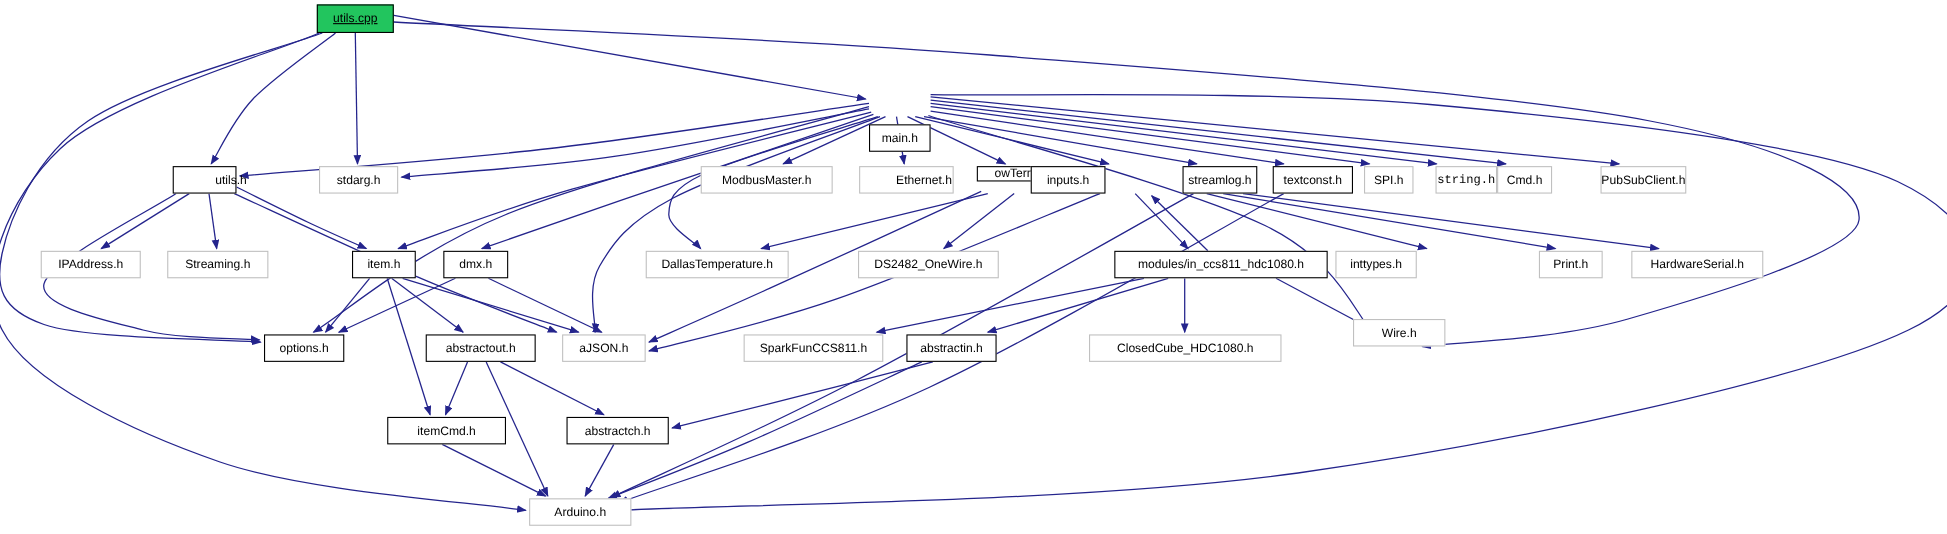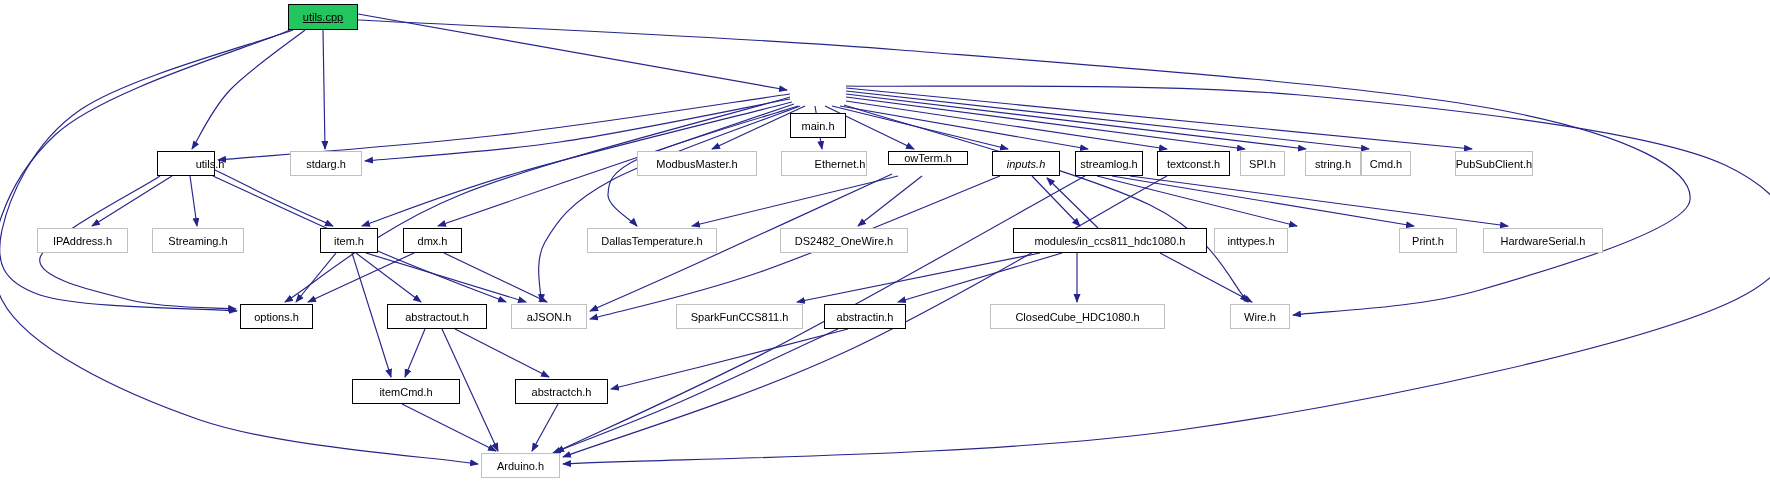--- a/index.html
+++ b/index.html
@@ -85,41 +85,41 @@
       </g>
   </svg>
   <div id="node-layer">
       <div class="node main" style="left: 288px; top: 4px; width: 70px; height: 26px;">utils.cpp</div>
       <div class="node internal" style="left: 790px; top: 81px; width: 56px; height: 25px; margin-top: 32px;">main.h</div>
       <div class="node internal" style="left: 157px; top: 151px; width: 58px; height: 25px; padding-left: 48px;">utils.h</div>
       <div class="node external" style="left: 290px; top: 151px; width: 72px; height: 25px;">stdarg.h</div>
       <div class="node external" style="left: 637px; top: 151px; width: 120px; height: 25px;">ModbusMaster.h</div>
       <div class="node external" style="left: 781px; top: 151px; width: 86px; height: 25px; padding-left: 32px;">Ethernet.h</div>
       <div class="node internal" style="left: 888px; top: 151px; width: 80px; height: 14px;">owTerm.h</div>
-      <div class="node internal" style="left: 992px; top: 151px; width: 68px; height: 25px; font-style: italic;">inputs.h</div>
+      <div class="node internal" style="left: 937px; top: 151px; width: 68px; height: 25px;">inputs.h</div>
       <div class="node internal" style="left: 1075px; top: 151px; width: 68px; height: 25px;">streamlog.h</div>
       <div class="node internal" style="left: 1157px; top: 151px; width: 73px; height: 25px;">textconst.h</div>
       <div class="node external" style="left: 1240px; top: 151px; width: 45px; height: 25px;">SPI.h</div>
-      <div class="node external" style="left: 1305px; top: 151px; width: 56px; height: 25px;">string.h</div>
+      <div class="node external" style="left: 1305px; top: 151px; width: 56px; height: 25px; font-family: Liberation Mono, monospace;">string.h</div>
       <div class="node external" style="left: 1361px; top: 151px; width: 50px; height: 25px;">Cmd.h</div>
       <div class="node external" style="left: 1455px; top: 151px; width: 78px; height: 25px;">PubSubClient.h</div>
       <div class="node external" style="left: 37px; top: 228px; width: 91px; height: 25px;">IPAddress.h</div>
       <div class="node external" style="left: 152px; top: 228px; width: 92px; height: 25px;">Streaming.h</div>
       <div class="node internal" style="left: 320px; top: 228px; width: 58px; height: 25px;">item.h</div>
       <div class="node internal" style="left: 403px; top: 228px; width: 59px; height: 25px; text-align: center;">dmx.h</div>
       <div class="node external" style="left: 587px; top: 228px; width: 130px; height: 25px;">DallasTemperature.h</div>
       <div class="node external" style="left: 780px; top: 228px; width: 128px; height: 25px;">DS2482_OneWire.h</div>
       <div class="node internal" style="left: 1013px; top: 228px; width: 194px; height: 25px;">modules/in_ccs811_hdc1080.h</div>
       <div class="node external" style="left: 1214px; top: 228px; width: 74px; height: 25px;">inttypes.h</div>
       <div class="node external" style="left: 1399px; top: 228px; width: 58px; height: 25px;">Print.h</div>
       <div class="node external" style="left: 1483px; top: 228px; width: 120px; height: 25px;">HardwareSerial.h</div>
       <div class="node internal" style="left: 240px; top: 304px; width: 73px; height: 25px;">options.h</div>
       <div class="node internal" style="left: 387px; top: 304px; width: 100px; height: 25px;">abstractout.h</div>
       <div class="node external" style="left: 511px; top: 304px; width: 76px; height: 25px;">aJSON.h</div>
       <div class="node external" style="left: 676px; top: 304px; width: 127px; height: 25px;">SparkFunCCS811.h</div>
       <div class="node internal" style="left: 824px; top: 304px; width: 82px; height: 25px;">abstractin.h</div>
       <div class="node external" style="left: 990px; top: 304px; width: 175px; height: 25px;">ClosedCube_HDC1080.h</div>
-      <div class="node external" style="left: 1230px; top: 304px; width: 60px; height: 25px;">Wire.h</div>
+      <div class="node external" style="left: 1230px; top: 290px; width: 84px; height: 25px;">Wire.h</div>
       <div class="node internal" style="left: 352px; top: 379px; width: 108px; height: 25px;">itemCmd.h</div>
       <div class="node internal" style="left: 515px; top: 379px; width: 93px; height: 25px;">abstractch.h</div>
-      <div class="node external" style="left: 481px; top: 453px; width: 79px; height: 25px;">Arduino.h</div>
+      <div class="node external" style="left: 481px; top: 453px; width: 93px; height: 25px;">Arduino.h</div>
     </div>
 </div>
 
 </body></html>

